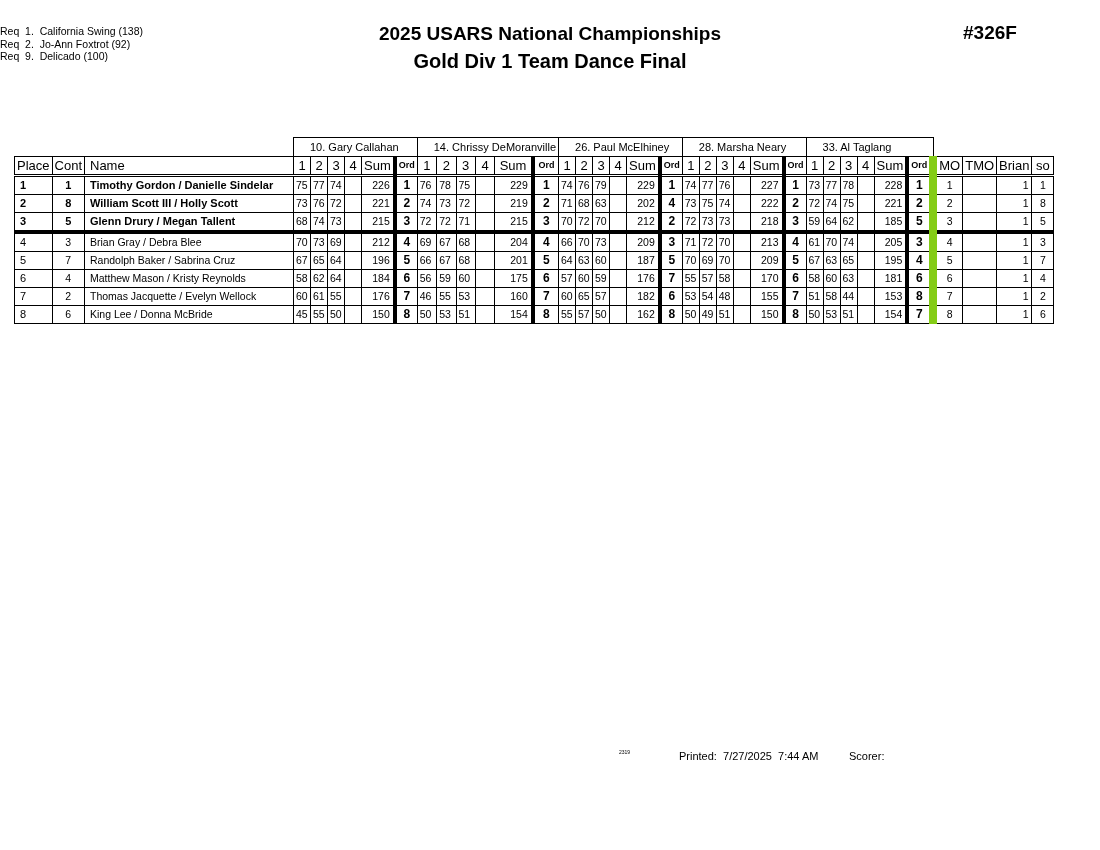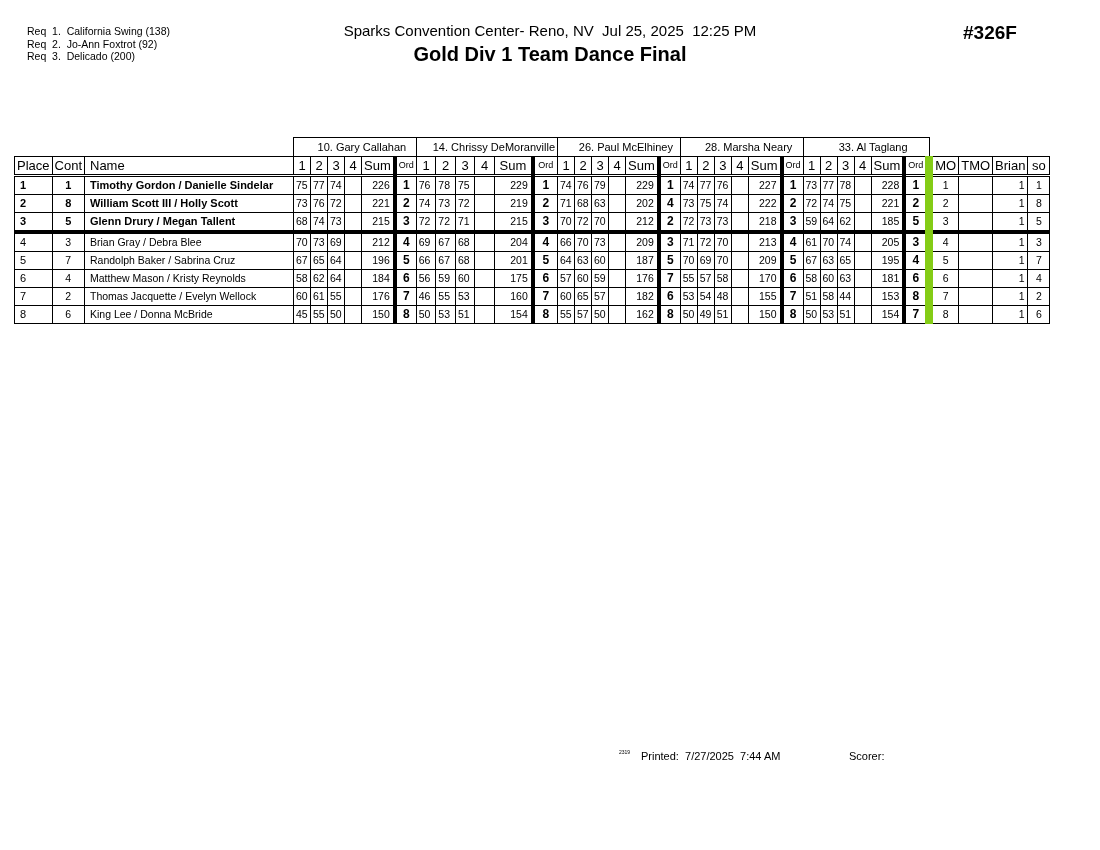--- a/index.html
+++ b/index.html
@@ -1,60 +1,60 @@
 <!DOCTYPE html>
 <html><head>
 <meta charset="utf-8">
 <style>
   html, body { margin: 0; padding: 0; background: #ffffff; }
   body { width: 1100px; height: 850px; position: relative; overflow: hidden;
          font-family: "Liberation Sans", sans-serif; color: #000; }
-  .req-list { position: absolute; left: 27px; top: 25px; font-size: 10.5px; line-height: 12.5px; }
+  .req-list { position: absolute; left: 0; top: 25px; font-size: 10.5px; line-height: 12.5px; }
   .req-item { white-space: pre; }
   .header-block { position: absolute; left: 300px; top: 22px; width: 500px; text-align: center; }
   .title-main { font-size: 19px; font-weight: bold; line-height: 24px; }
   .title-venue { font-size: 15px; line-height: 17px; white-space: pre; }
   .title-event { font-size: 20px; font-weight: bold; line-height: 27px; margin-top: 2px; }
   .title-report { font-size: 17px; line-height: 22px; }
   .event-number { position: absolute; left: 963px; top: 22px; font-size: 19px; font-weight: bold; }
 
   table.results { position: absolute; left: 14px; top: 137px; border-collapse: collapse; table-layout: fixed; font-size: 10.5px; }
   table.results td { border: 1px solid #000; padding: 0 2px; height: 17px; line-height: 17px; white-space: nowrap; overflow: hidden; }
   table.results tr.judge-row td { height: 18px; }
   table.results td.blank { border: none; }
-  table.results td.judge-name { font-size: 11px; text-align: center; padding-left: 16px; border-left-width: 1px; }
+  table.results td.judge-name { font-size: 11px; text-align: left; padding-left: 16px; border-left-width: 1px; }
   table.results tr.col-head td { font-size: 13px; text-align: center; height: 17px; border-bottom: 3px double #000; }
   table.results tr.col-head td.name-h { text-align: left; padding-left: 5px; margin-top: 34px; }
   table.results td.c { text-align: center; }
   table.results td.r { text-align: right; padding-right: 3px; }
   table.results td.l { text-align: left; padding-left: 5px; }
   table.results td.score { text-align: left; padding-left: 2px; }
   table.results td.ord { border-left: 4px solid #000; text-align: center; font-weight: bold; font-size: 12px; }
-  table.results tr.col-head td.ord-h { border-left: 4px solid #000; font-size: 9px; font-weight: normal; }
+  table.results tr.col-head td.ord-h { border-left: 4px solid #000; font-size: 9px; font-weight: bold; }
   table.results td.after-ord { border-left: 8px solid #84cc16; }
   table.results tr.top3 td.place, table.results tr.top3 td.cont, table.results tr.top3 td.name { font-weight: bold; font-size: 11px; }
   table.results tr.sep td { border-bottom: 4px solid #000; }
   table.results td.place { font-size: 11px; padding-left: 5px; }
 
   .footer { position: absolute; top: 750px; font-size: 11px; }
   .footer-version { left: 619px; top: 749px; font-size: 5px; position: absolute; }
-  .footer-printed { left: 641px; white-space: pre; }
+  .footer-printed { left: 679px; white-space: pre; }
   .footer-scorer { left: 849px; }
 </style>
 </head>
 <body>
 
 <div class="req-list">
   <div class="req-item">Req  1.  California Swing (138)</div>
   <div class="req-item">Req  2.  Jo-Ann Foxtrot (92)</div>
-  <div class="req-item">Req  3.  Delicado (200)</div>
+  <div class="req-item">Req  9.  Delicado (100)</div>
 </div>
 
 <div class="header-block">
-  <div class="title-venue">Sparks Convention Center- Reno, NV  Jul 25, 2025  12:25 PM</div>
+  <div class="title-main">2025 USARS National Championships</div>
   <div class="title-event">Gold Div 1 Team Dance Final</div>
 </div>
 <div class="event-number">#326F</div>
 
 <table class="results" id="results-table">
   <colgroup>
     <col style="width:29px">
       <col style="width:30px">
       <col style="width:209px">
 

